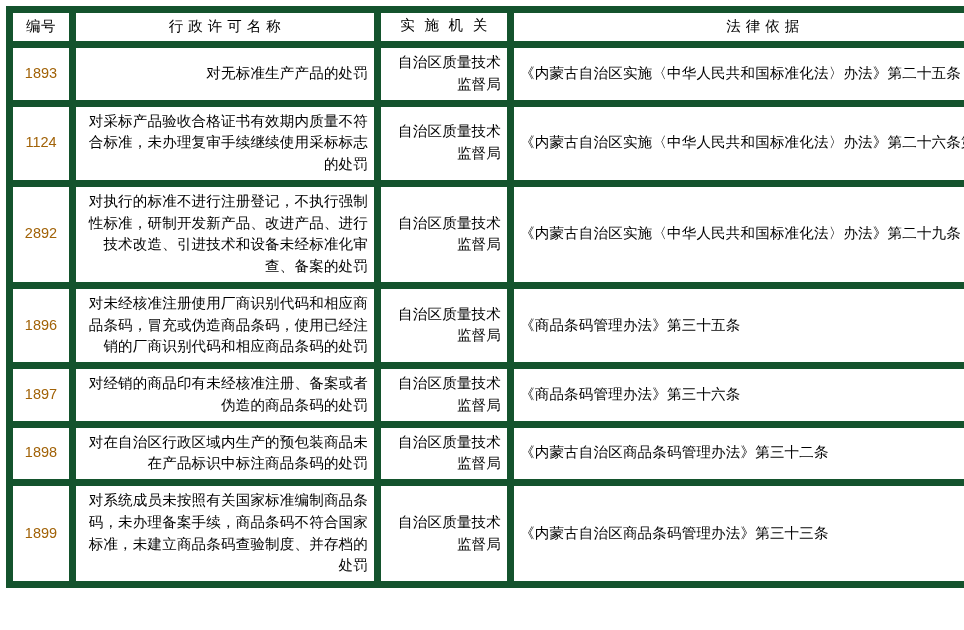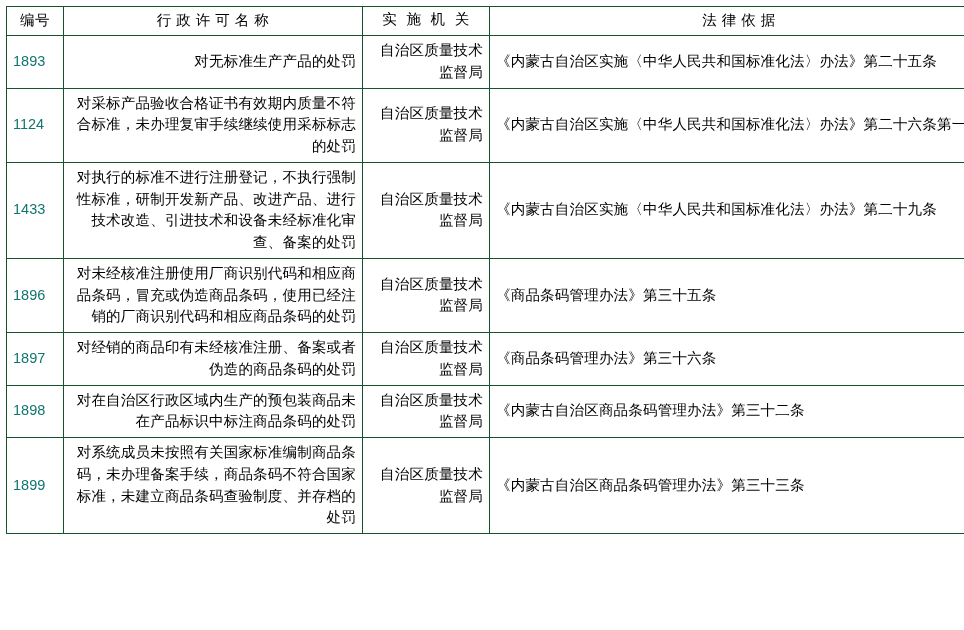--- a/index.html
+++ b/index.html
@@ -19,41 +19,42 @@
     overflow: hidden;
   }
   table.permit-table {
     border-collapse: collapse;
     width: 952px;
     margin: 6px 0 0 6px;
     table-layout: fixed;
   }
   table.permit-table th,
   table.permit-table td {
-    border: 1px solid #14532d;
+    border: 7px solid #14532d;
     vertical-align: middle;
     padding: 4px 6px;
     font-size: 14.5px;
     line-height: 1.5;
   }
   table.permit-table th {
     text-align: center;
     font-weight: normal;
     height: 24px;
     padding: 2px 4px;
     letter-spacing: 0.5px;
   }
   th.col-id { width: 48px; }
   th.col-name { width: 290px; }
   th.col-org { width: 118px; font-family: Liberation Mono, monospace; }
   th.col-law { width: 490px; }
 
   td.cell-id {
+    text-align: center;
     font-size: 13.5px;
-    color: #0f766e;
+    color: #a16207;
   }
   td.cell-name {
     text-align: right;
     letter-spacing: 0.2px;
   }
   td.cell-org {
     text-align: right;
     letter-spacing: 0.2px;
   }
   td.cell-law {
@@ -81,21 +82,21 @@
         <td class="cell-org">自治区质量技术监督局</td>
         <td class="cell-law">《内蒙古自治区实施〈中华人民共和国标准化法〉办法》第二十五条</td>
       </tr>
       <tr>
         <td class="cell-id">1124</td>
         <td class="cell-name">对采标产品验收合格证书有效期内质量不符合标准，未办理复审手续继续使用采标标志的处罚</td>
         <td class="cell-org">自治区质量技术监督局</td>
         <td class="cell-law">《内蒙古自治区实施〈中华人民共和国标准化法〉办法》第二十六条第一款</td>
       </tr>
       <tr>
-        <td class="cell-id">1433</td>
+        <td class="cell-id">2892</td>
         <td class="cell-name">对执行的标准不进行注册登记，不执行强制性标准，研制开发新产品、改进产品、进行技术改造、引进技术和设备未经标准化审查、备案的处罚</td>
         <td class="cell-org">自治区质量技术监督局</td>
         <td class="cell-law">《内蒙古自治区实施〈中华人民共和国标准化法〉办法》第二十九条</td>
       </tr>
       <tr>
         <td class="cell-id">1896</td>
         <td class="cell-name">对未经核准注册使用厂商识别代码和相应商品条码，冒充或伪造商品条码，使用已经注销的厂商识别代码和相应商品条码的处罚</td>
         <td class="cell-org">自治区质量技术监督局</td>
         <td class="cell-law">《商品条码管理办法》第三十五条</td>
       </tr>

